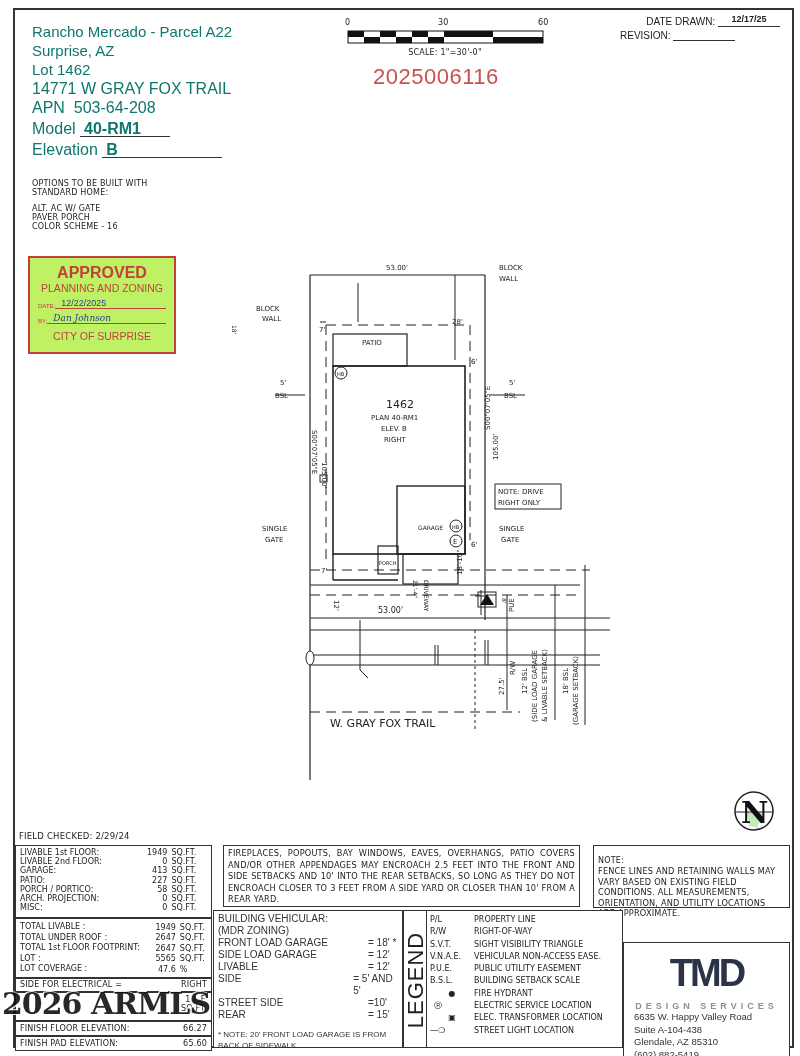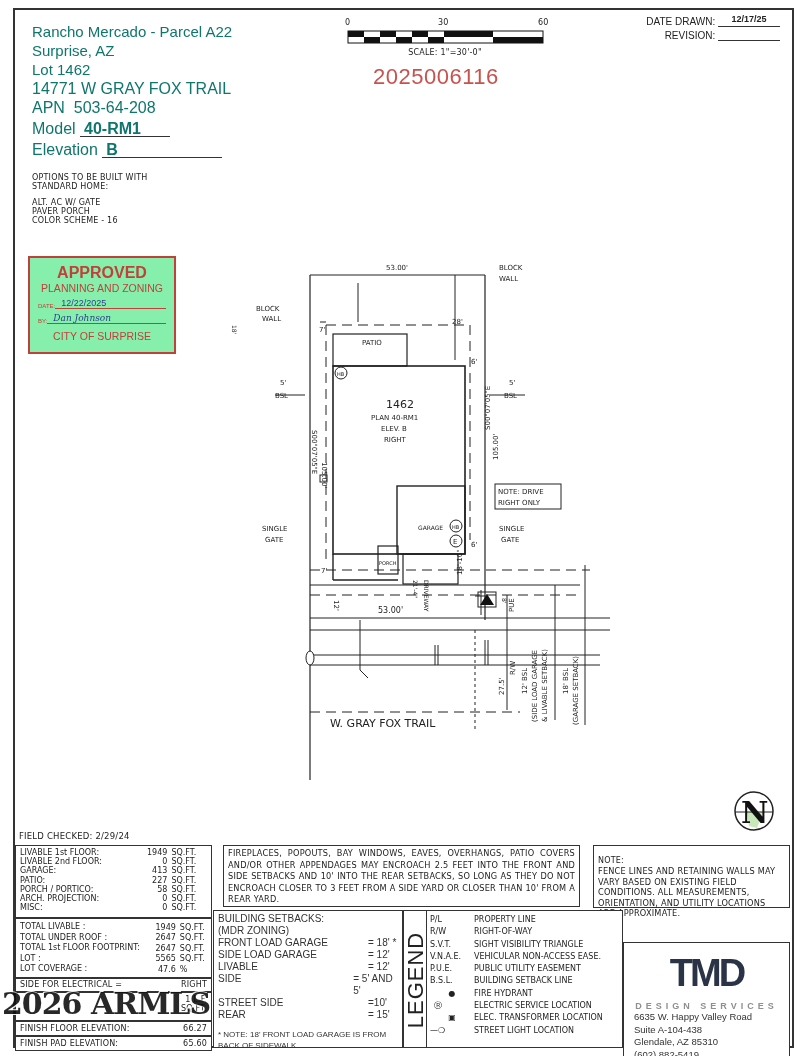--- a/index.html
+++ b/index.html
@@ -3,21 +3,21 @@
 <meta charset="utf-8">
 <style>
   * { box-sizing: border-box; margin: 0; padding: 0; }
   body { width: 800px; height: 1056px; background: #fff; font-family: "Liberation Sans", sans-serif; color: #222; position: relative; overflow: hidden; }
   .abs { position: absolute; }
   .frame { position: absolute; left: 13px; top: 8px; width: 781px; height: 1040px; border: 2px solid #333; }
   .hdr-line { font-size: 15px; line-height: 19px; color: #0f766e; }
   .hdr-big { font-size: 16px; }
   .uline { display: inline-block; border-bottom: 1px solid #333; padding: 0 4px; line-height: 14px; font-weight: bold; }
   .cad { font-family: "DejaVu Sans", sans-serif; font-size: 8px; letter-spacing: 0.2px; color: #222; }
-  .stamp { position: absolute; left: 28px; top: 256px; width: 148px; height: 98px; border: 2px solid #c0413b; color: #c0413b; text-align: center; background: #86efac; }
+  .stamp { position: absolute; left: 28px; top: 256px; width: 148px; height: 98px; border: 2px solid #c0413b; color: #c0413b; text-align: center; background: #bef264; }
   .stamp .t1 { font-weight: bold; font-size: 16px; margin-top: 6px; }
   .stamp .t2 { font-size: 10.5px; }
   .stamp .row { font-size: 6px; text-align: left; margin: 4px 8px 0 8px; display: flex; align-items: flex-end; }
   .stamp .row .v { flex: 1; border-bottom: 1px solid #c0413b; color: #2b3f8f; font-size: 9px; padding-left: 6px; }
   .stamp .row .v.sig { font-style: italic; font-family: "DejaVu Serif", serif; }
   .stamp .t3 { font-size: 10.5px; margin-top: 6px; }
   .red-num { color: #c8524e; font-size: 22px; letter-spacing: 0.5px; }
   table.stat { border-collapse: collapse; width: 100%; }
   table.stat td { font-family: "DejaVu Sans", sans-serif; font-size: 8px; line-height: 9.2px; padding: 0 2px; white-space: nowrap; }
   table.stat td.r { text-align: right; }
@@ -34,21 +34,21 @@
 <div class="frame"></div>
 
 <div class="abs" style="left:32px; top:22px; width:270px;">
   <div class="hdr-line">Rancho Mercado - Parcel A22</div>
   <div class="hdr-line">Surprise, AZ</div>
   <div class="hdr-line">Lot  1462</div>
   <div class="hdr-line hdr-big">14771 W GRAY FOX TRAIL</div>
   <div class="hdr-line hdr-big"><span>APN</span>&nbsp;&nbsp;<span>503-64-208</span></div>
   <div class="hdr-line hdr-big" style="margin-top:2px"><span>Model</span> <span class="uline" style="width:90px">40-RM1</span></div>
   <div class="hdr-line hdr-big" style="margin-top:2px"><span>Elevation</span> <span class="uline" style="width:120px">B</span></div>
-  <div class="cad" style="margin-top:14px; white-space:pre-line; line-height:9px;">OPTIONS TO BE BUILT WITH
+  <div class="cad" style="margin-top:20px; white-space:pre-line; line-height:9px;">OPTIONS TO BE BUILT WITH
 STANDARD HOME:</div>
   <div class="cad" style="margin-top:7px; line-height:9px;">
     <div>ALT. AC W/ GATE</div>
     <div>PAVER PORCH</div>
     <div>COLOR SCHEME - 16</div>
   </div>
 </div>
 
 <div class="abs" style="left:345px; top:18px; width:210px;">
   <div class="cad" style="position:relative; height:12px;">
@@ -71,21 +71,21 @@
   </svg>
   <div class="cad" style="text-align:center; margin-left:-10px;">SCALE:  1"=30'-0"</div>
 </div>
 <div class="abs red-num" style="left:373px; top:64px;">2025006116</div>
 
 <div class="abs" style="left:620px; top:12px; width:160px;">
   <div style="display:flex; justify-content:flex-end; align-items:flex-end; font-size:10px;">
     <span>DATE  DRAWN:</span>&nbsp;
     <span class="uline" style="width:62px; text-align:center; font-size:9px;">12/17/25</span>
   </div>
-  <div style="display:flex; justify-content:flex-end; align-items:flex-end; font-size:10px; margin-top:2px;">
+  <div style="display:flex; align-items:flex-end; font-size:10px; margin-top:2px;">
     <span>REVISION:</span>&nbsp;
     <span class="uline" style="width:62px; height:12px;"></span>
   </div>
 </div>
 
 <div class="stamp">
   <div class="t1">APPROVED</div>
   <div class="t2">PLANNING AND ZONING</div>
   <div class="row">
       <span>DATE:</span>
@@ -312,21 +312,21 @@
 <div class="box" style="left:223px; top:845px; width:357px; height:62px; padding:2px 4px;">
   <div class="cad" style="font-size:8.2px; line-height:11.6px; text-align:justify;">FIREPLACES, POPOUTS, BAY WINDOWS, EAVES, OVERHANGS, PATIO COVERS AND/OR OTHER APPENDAGES MAY ENCROACH 2.5 FEET INTO THE FRONT AND SIDE SETBACKS AND 10' INTO THE REAR SETBACKS, SO LONG AS THEY DO NOT ENCROACH CLOSER TO 3 FEET FROM A SIDE YARD OR CLOSER THAN 10' FROM A REAR YARD.</div>
 </div>
 
 <div class="box" style="left:593px; top:845px; width:197px; height:63px; padding:10px 4px;">
   <div class="cad" style="line-height:10px;">NOTE:</div>
   <div class="cad" style="line-height:10.5px; font-size:8.2px;">FENCE LINES AND RETAINING WALLS MAY VARY BASED ON EXISTING FIELD CONDITIONS.  ALL MEASUREMENTS, ORIENTATION, AND UTILITY LOCATIONS ARE APPROXIMATE.</div>
 </div>
 
 <div class="box" style="left:213px; top:910px; width:190px; height:138px; padding:2px 4px;">
-  <div class="setback-row">BUILDING SETBACKS:</div>
+  <div class="setback-row">BUILDING VEHICULAR:</div>
   <div class="setback-row">(MDR ZONING)</div>
   <div class="setback-row">
       <span class="k">FRONT LOAD GARAGE</span>
       <span>= 18' *</span>
     </div>
   <div class="setback-row">
       <span class="k">SIDE LOAD GARAGE</span>
       <span>= 12'</span>
     </div>
   <div class="setback-row">
@@ -338,21 +338,21 @@
       <span>= 5' AND 5'</span>
     </div>
   <div class="setback-row">
       <span class="k">STREET SIDE</span>
       <span>=10'</span>
     </div>
   <div class="setback-row">
       <span class="k">REAR</span>
       <span>= 15'</span>
     </div>
-  <div style="font-size:8px; line-height:11px; margin-top:8px; color:#333;">* NOTE: 18' FRONT LOAD GARAGE IS FROM BACK OF SIDEWALK</div>
+  <div style="font-size:8px; line-height:11px; margin-top:8px; color:#333;">* NOTE: 20' FRONT LOAD GARAGE IS FROM BACK OF SIDEWALK</div>
 </div>
 
 <div class="box" style="left:403px; top:910px; width:220px; height:138px;">
   <div style="position:absolute; left:0; top:0; width:23px; height:136px; border-right:1.2px solid #333;">
     <div style="position:absolute; left:-48px; top:56px; width:120px; transform:rotate(-90deg); text-align:center; font-size:22px; letter-spacing:1px;">LEGEND</div>
   </div>
   <div style="position:absolute; left:26px; top:3px; right:2px;">
     <div class="legend-row">
         <span class="k">P/L</span>
         <span>PROPERTY LINE</span>
@@ -368,21 +368,21 @@
     <div class="legend-row">
         <span class="k">V.N.A.E.</span>
         <span>VEHICULAR NON-ACCESS EASE.</span>
       </div>
     <div class="legend-row">
         <span class="k">P.U.E.</span>
         <span>PUBLIC UTILITY EASEMENT</span>
       </div>
     <div class="legend-row">
         <span class="k">B.S.L.</span>
-        <span>BUILDING SETBACK LINE</span>
+        <span>BUILDING SETBACK SCALE</span>
       </div>
     <div class="legend-row">
         <span class="k" style="text-align:center">●</span>
         <span>FIRE HYDRANT</span>
       </div>
     <div class="legend-row">
         <span class="k" style="padding-left:4px">Ⓡ</span>
         <span>ELECTRIC SERVICE LOCATION</span>
       </div>
     <div class="legend-row">

